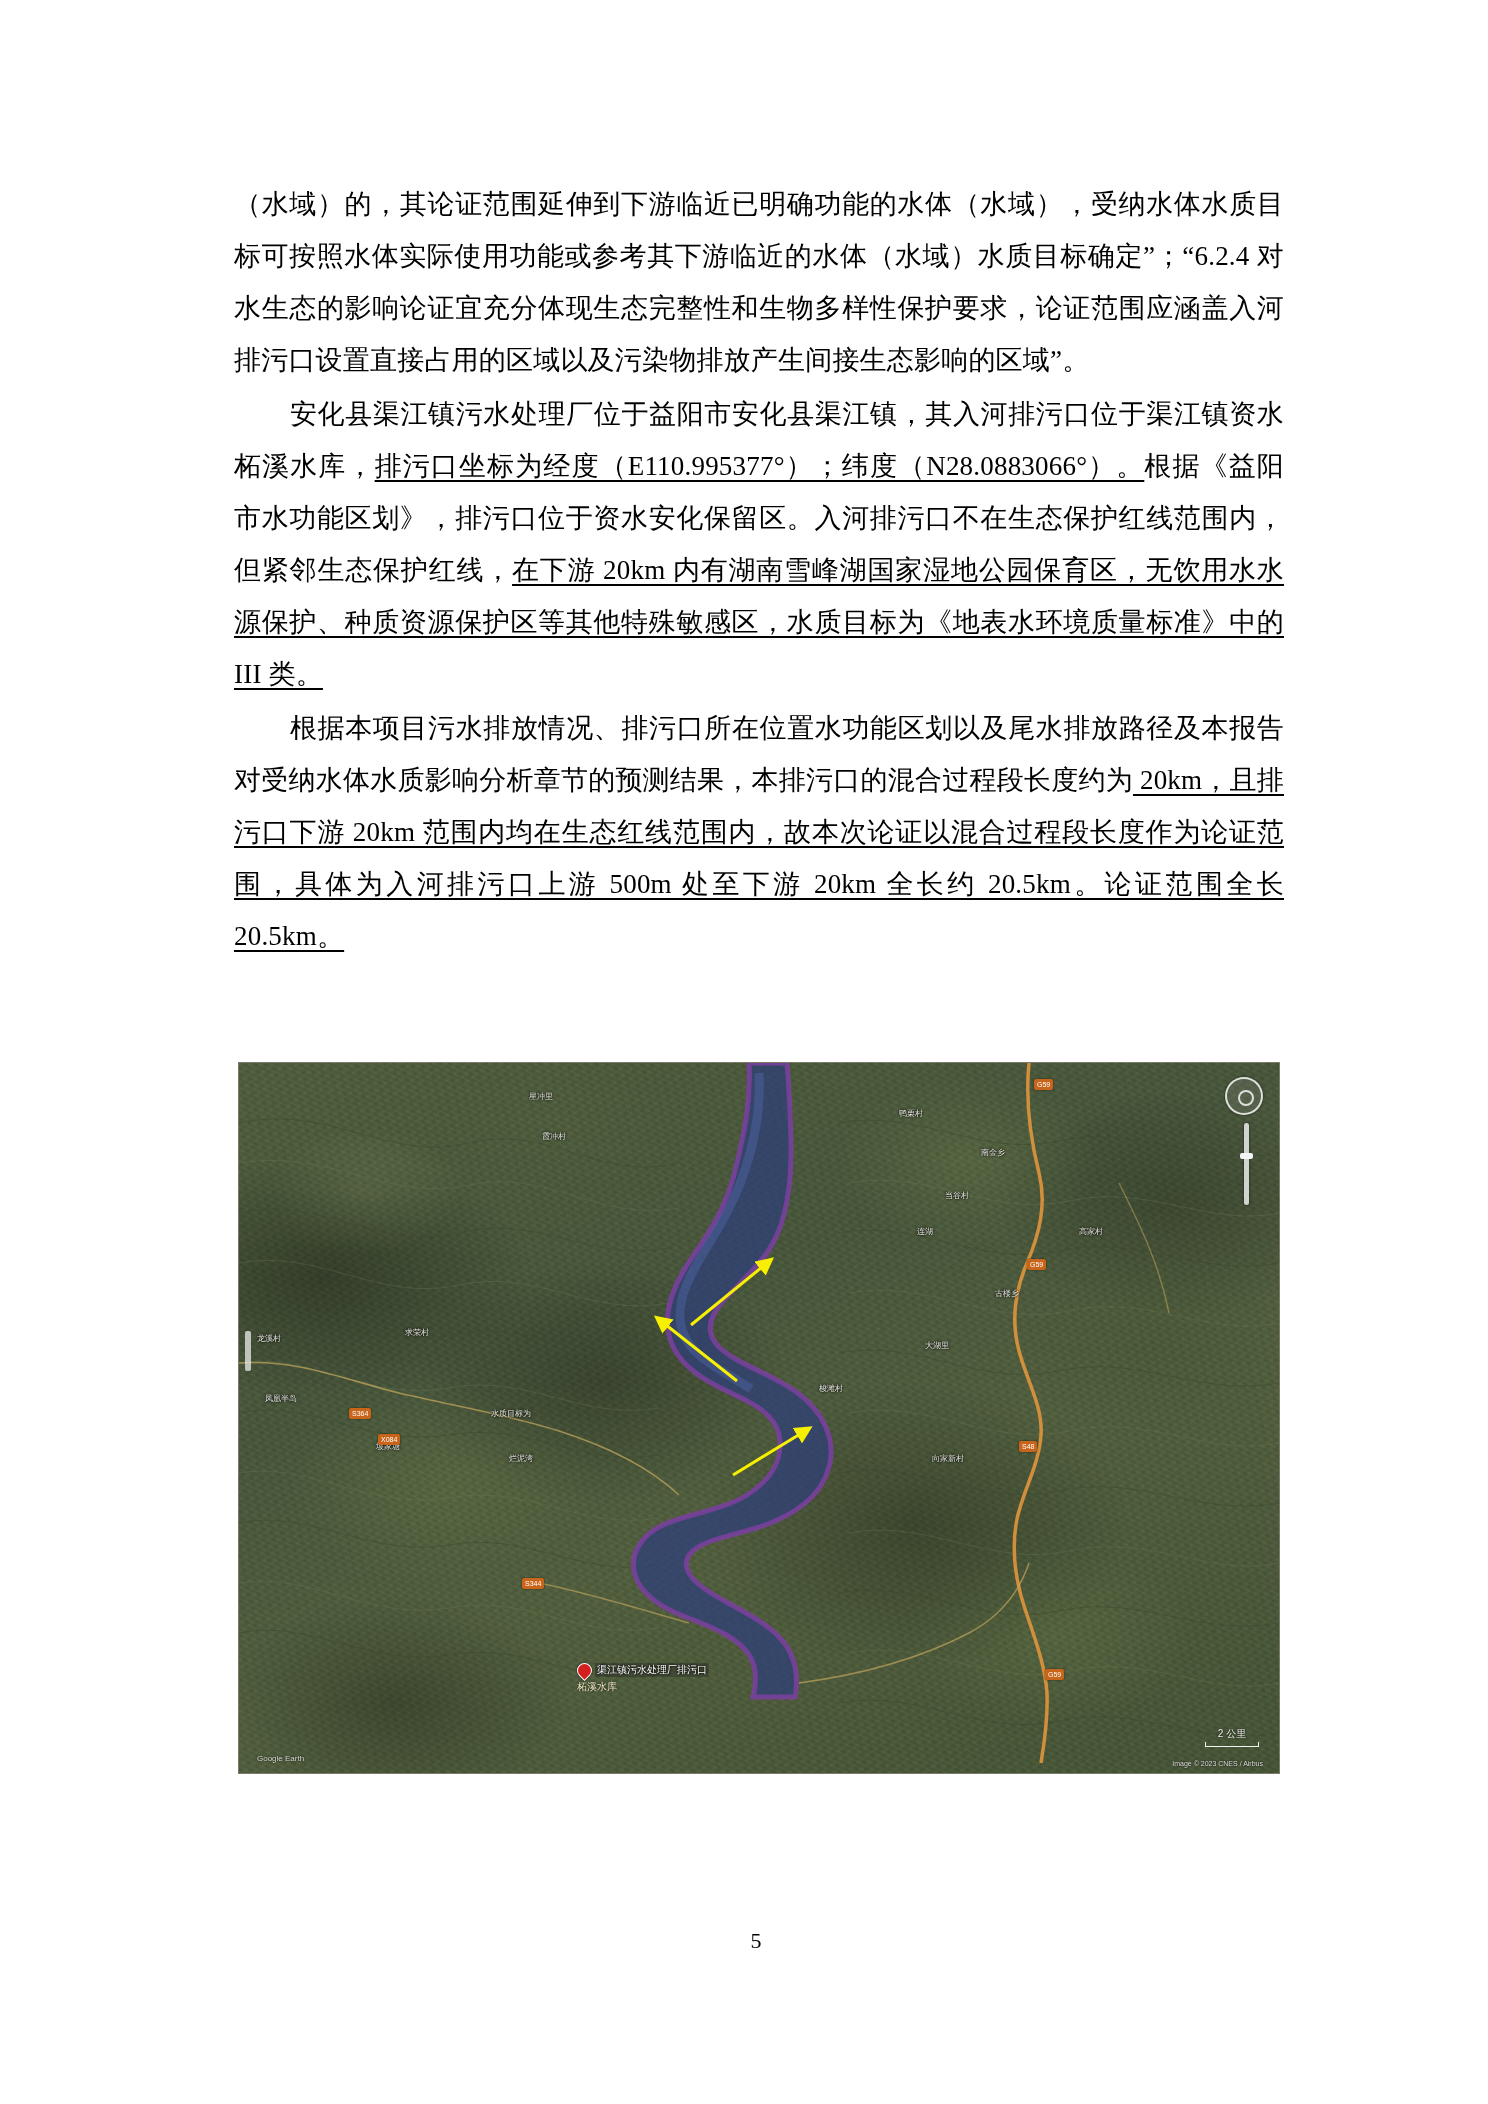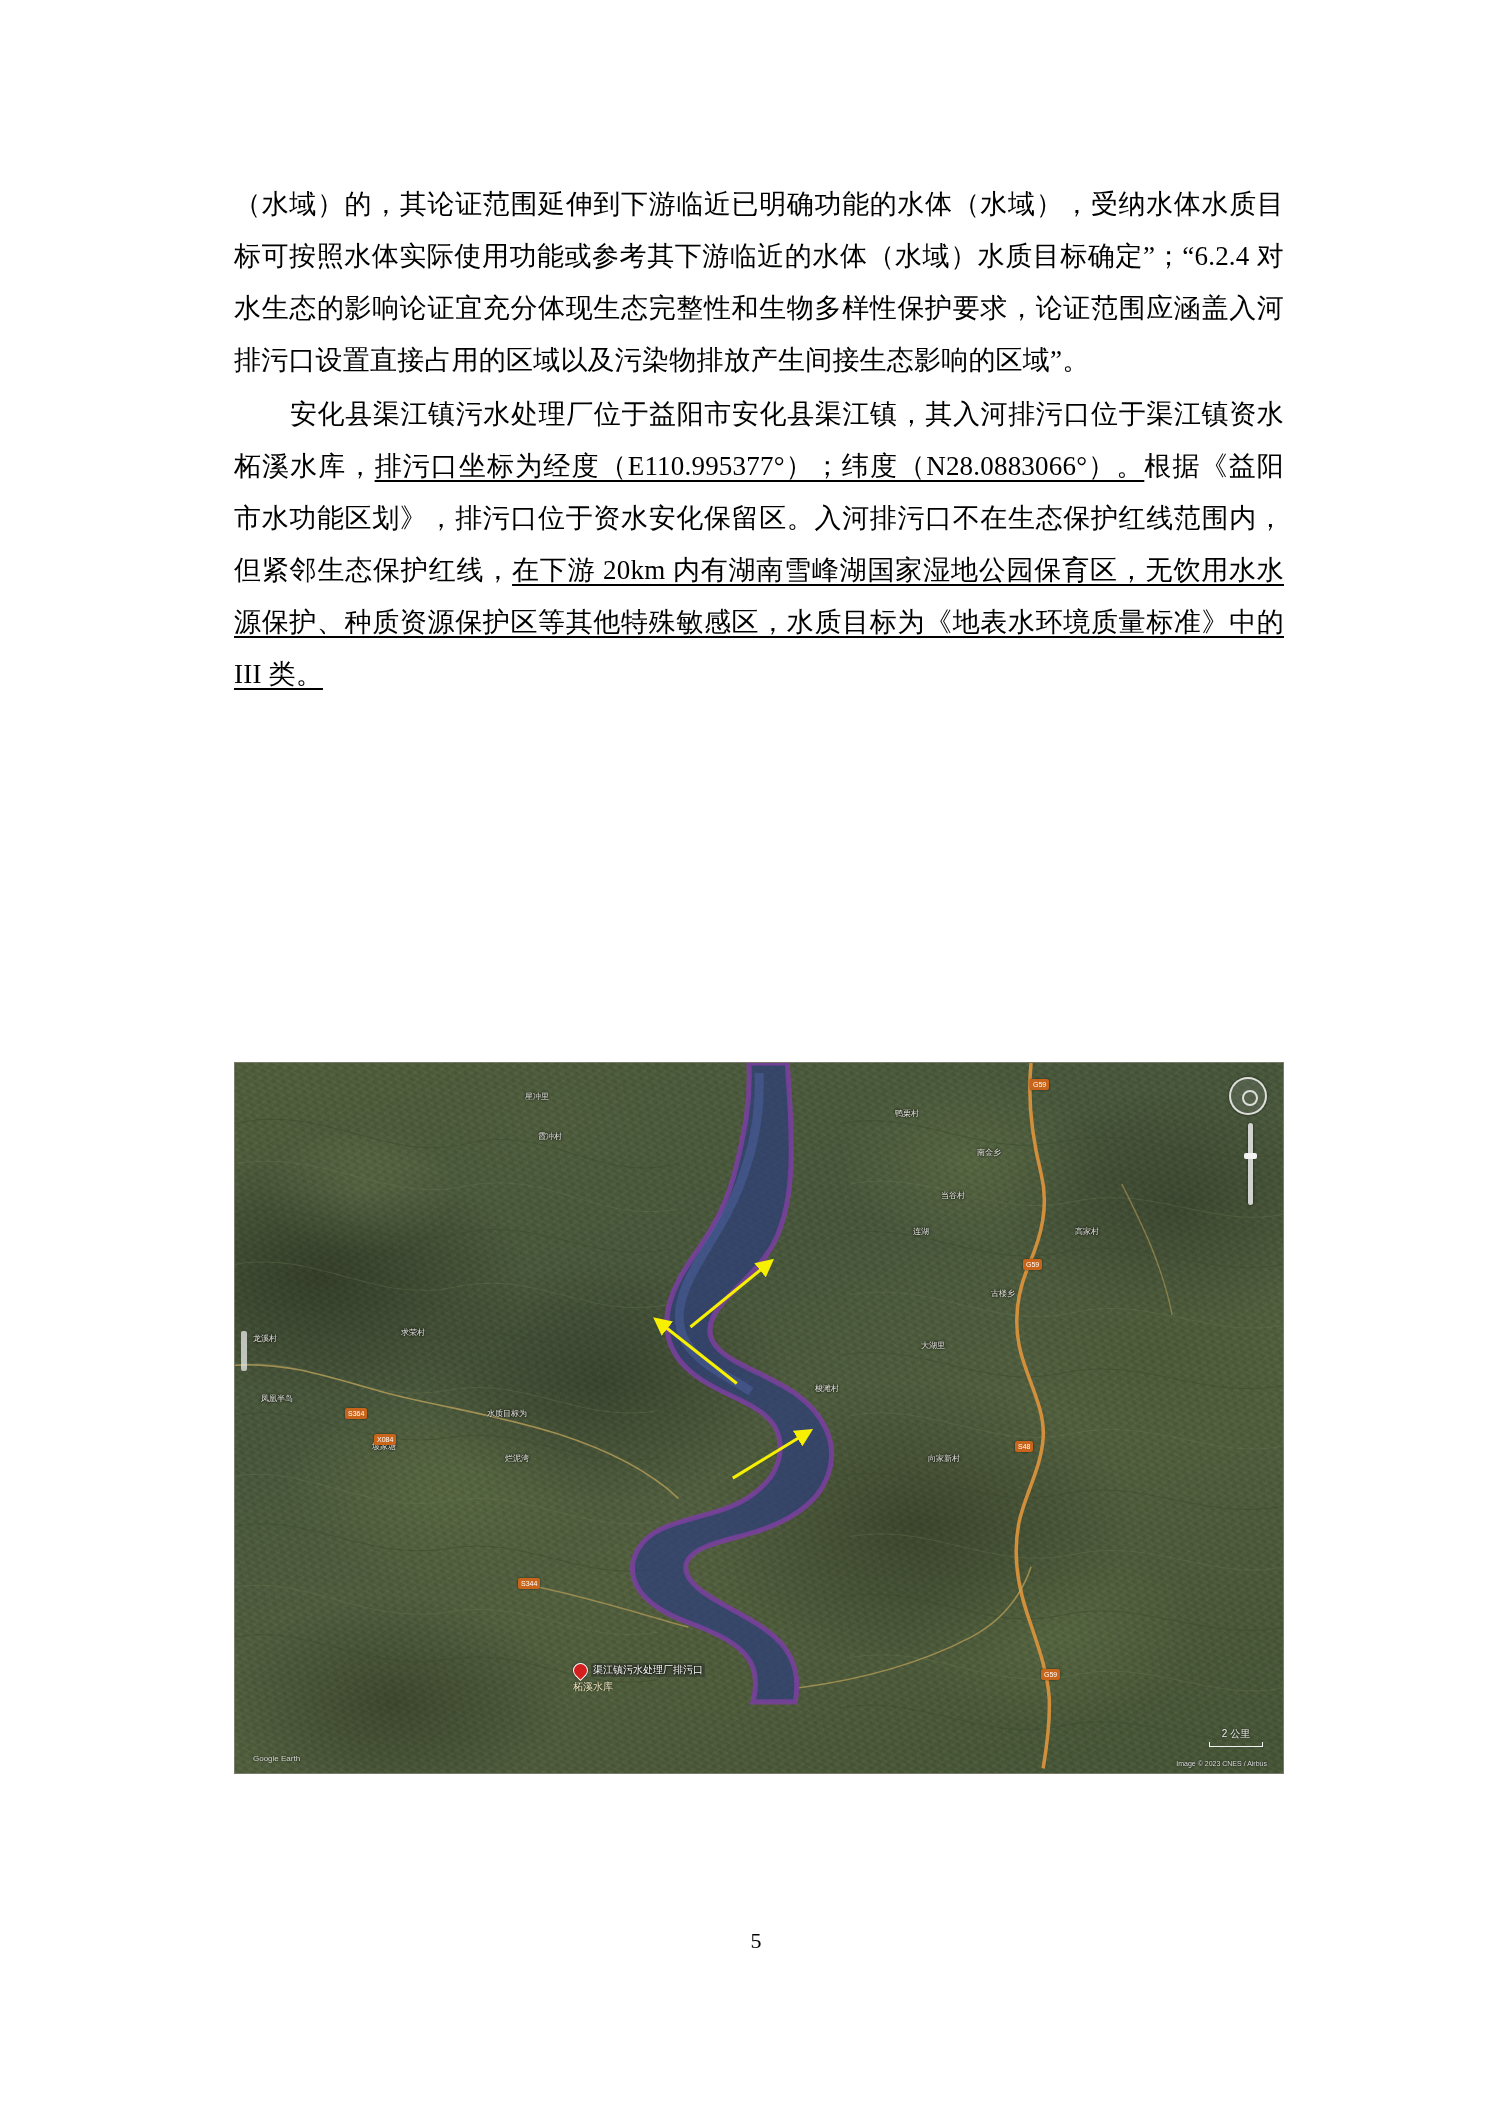--- a/index.html
+++ b/index.html
@@ -53,21 +53,20 @@
     width: 1050px;
   }
   .map-frame {
     position: relative;
     width: 1040px;
     height: 710px;
     margin: 0 auto;
     border: 1px solid #7a7a6a;
     overflow: hidden;
     background: #4c1d95;
-    padding-left: 8px;
   }
   .figure-caption {
     margin-top: 26px;
     text-align: center;
     font-size: 26px;
     font-weight: bold;
     letter-spacing: 1px;
   }
   .page-number {
     position: absolute;
@@ -262,20 +261,21 @@
   }
 </style>
 </head>
 <body>
 
 <div class="page">
 
   <div class="content">
     <p class="para" id="p1"><span>（水域）的，其论证范围延伸到下游临近已明确功能的水体（水域），受纳水体水质目标可按照水体实际使用功能或参考其下游临近的水体（水域）水质目标确定”；“6.2.4 对水生态的影响论证宜充分体现生态完整性和生物多样性保护要求，论证范围应涵盖入河排污口设置直接占用的区域以及污染物排放产生间接生态影响的区域”。</span></p>
     <p class="para indent" id="p2"><span>安化县渠江镇污水处理厂位于益阳市安化县渠江镇，其入河排污口位于渠江镇资水柘溪水库，</span><span class="u">排污口坐标为经度（E110.995377°）；纬度（N28.0883066°）。</span><span>根据《益阳市水功能区划》，排污口位于资水安化保留区。入河排污口不在生态保护红线范围内，但紧邻生态保护红线，</span><span class="u">在下游 20km 内有湖南雪峰湖国家湿地公园保育区，无饮用水水源保护、种质资源保护区等其他特殊敏感区，水质目标为《地表水环境质量标准》中的 III 类。</span></p>
+    <p class="para indent" id="p3"><span>根据本项目污水排放情况、排污口所在位置水功能区划以及尾水排放路径及本报告对受纳水体水质影响分析章节的预测结果，本排污口的混合过程段长度约为</span><span class="u"> 20km，且排污口下游 20km 范围内均在生态红线范围内，故本次论证以混合过程段长度作为论证范围，具体为入河排污口上游 500m 处至下游 20km 全长约 20.5km。论证范围全长 20.5km。</span></p>
   </div>
 
   <div class="figure-wrap">
     <div class="map-frame">
       <div class="map-base"></div>
       <div class="map-noise"></div>
       <div class="map-shade"></div>
 
       <svg class="map-svg" viewBox="0 0 1040 710" preserveAspectRatio="none">
 

